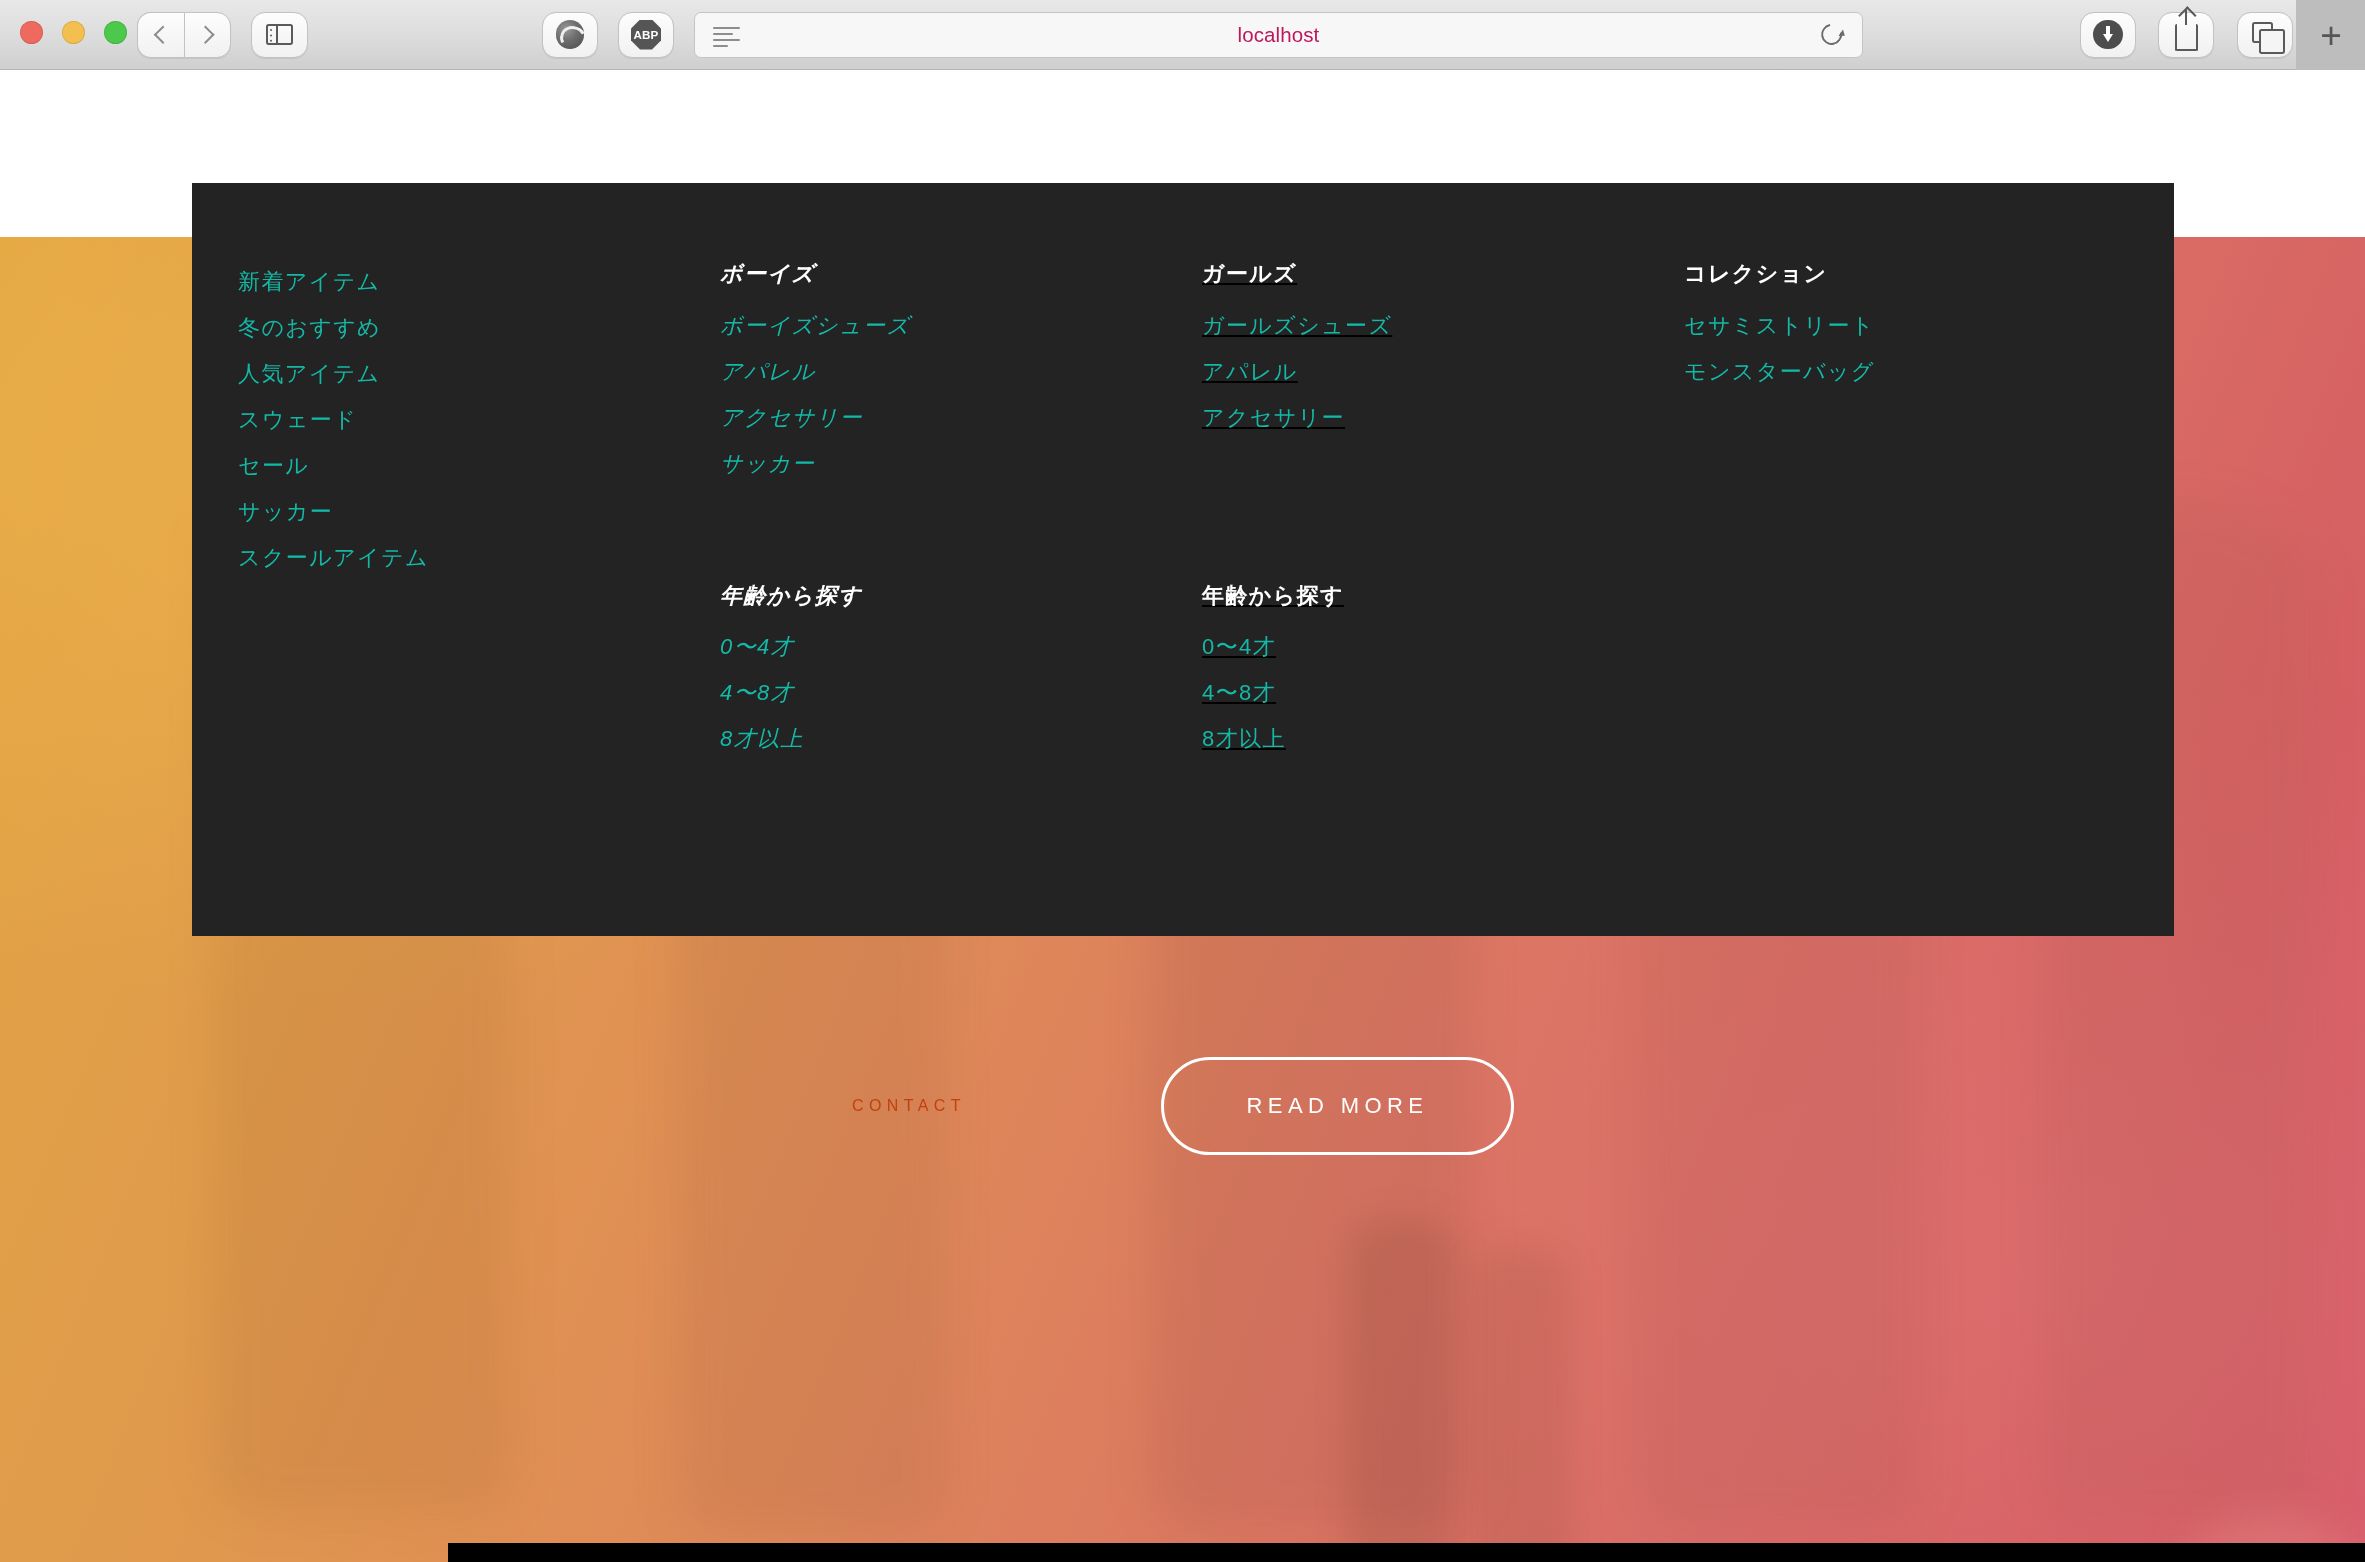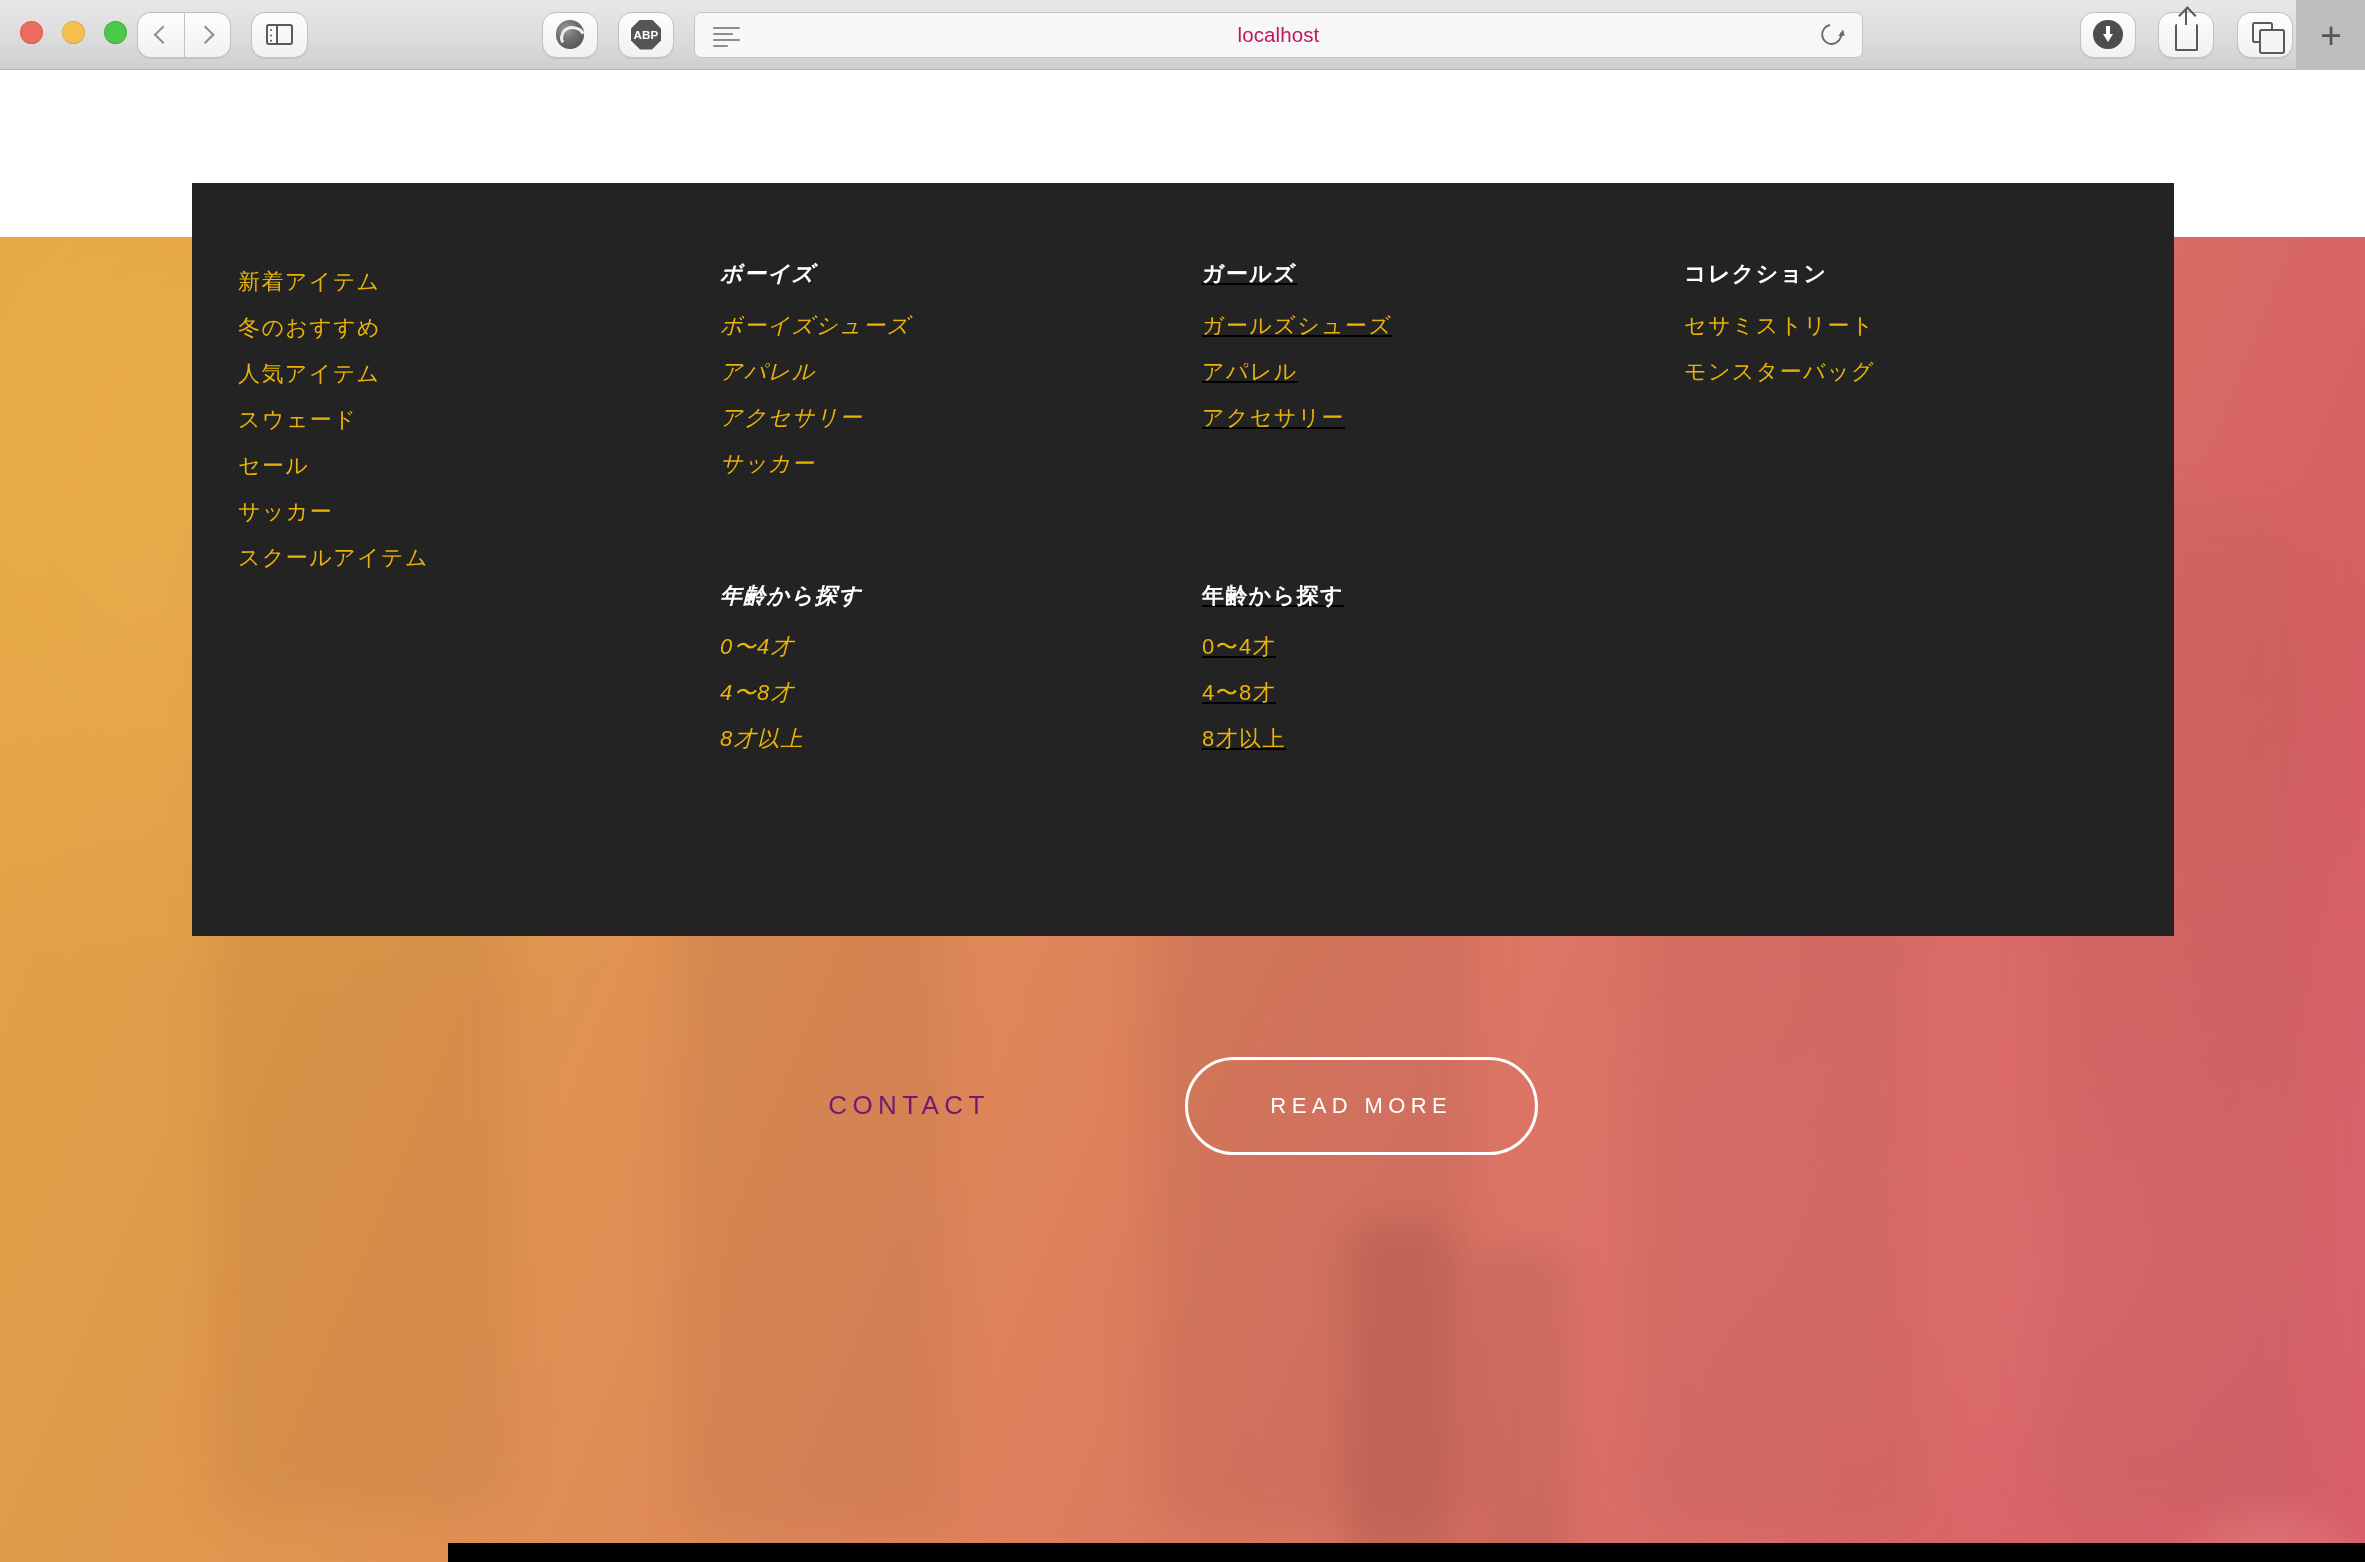--- a/index.html
+++ b/index.html
@@ -167,33 +167,33 @@
   .mega-col.c1{ width:482px; padding-left:46px; }
   .mega-col.c2{ width:482px; padding-left:46px;font-style:italic; }
   .mega-col.c3{ width:482px; padding-left:46px;text-decoration:underline; }
   .mega-col.c4{ width:536px; padding-left:46px; }
 
   .col-head{
     font-size:22px; font-weight:bold; color:#fff; letter-spacing:1.4px;
     margin-bottom:14.3px; white-space:nowrap;
   }
   .col-link{
-    font-size:22px; color:#eab308; letter-spacing:1.4px;
+    font-size:22px; color:#14b8a6; letter-spacing:1.4px;
     line-height:46px; white-space:nowrap; cursor:pointer;
   }
   .age-group{ margin-top:94px; }
   .age-group .col-head{ margin-bottom:12.5px; }
 
   
   .cta-row{
     position:absolute; left:0; top:973px; width:2366px; height:125px; z-index:4;
     display:flex; align-items:center; justify-content:center; gap:195px;
   }
   .contact-link{
-    font-size:26px; letter-spacing:5.4px; color:#701a75; cursor:pointer; white-space:nowrap;
+    font-size:16px; letter-spacing:5.4px; color:#c2410c; cursor:pointer; white-space:nowrap;
   }
   .read-more{
     width:353px; height:98px; border:3.6px solid #ffffff; border-radius:52px;
     display:flex; align-items:center; justify-content:center;
     color:#ffffff; font-size:22px; letter-spacing:5.4px; cursor:pointer;
     background:transparent;
   }
 
   
   .news-bar{

